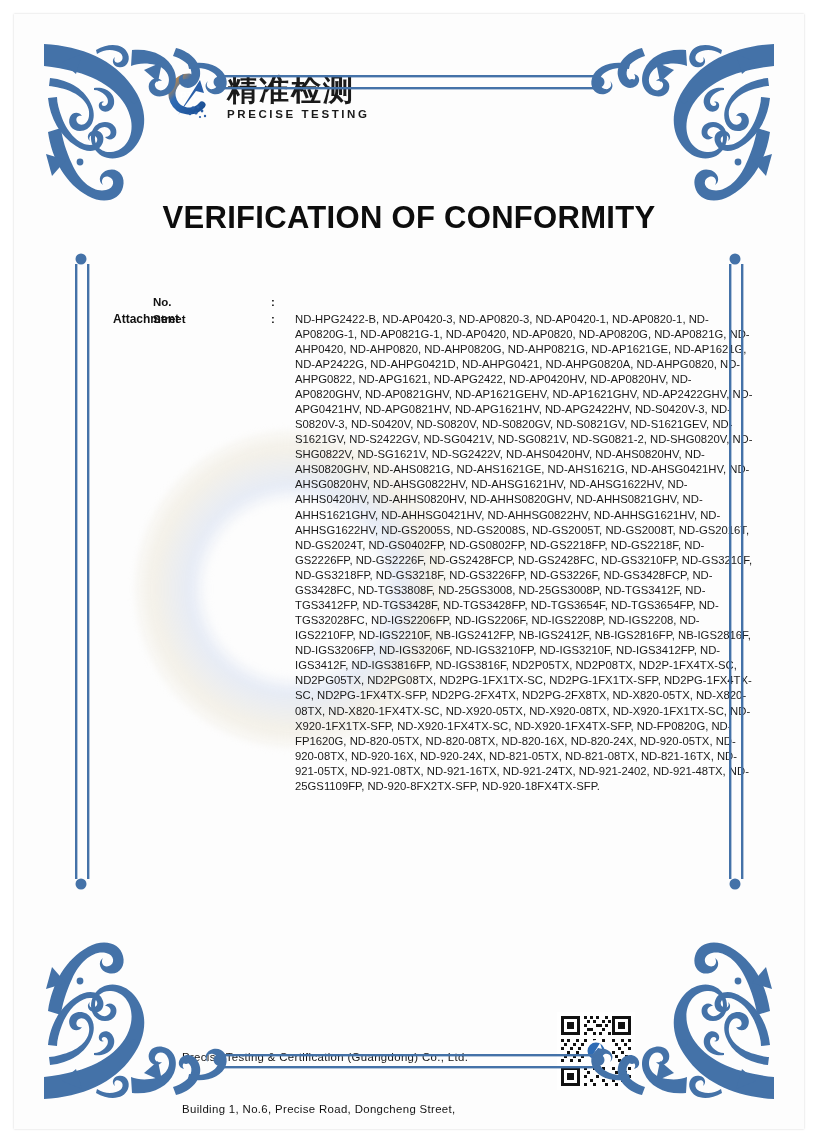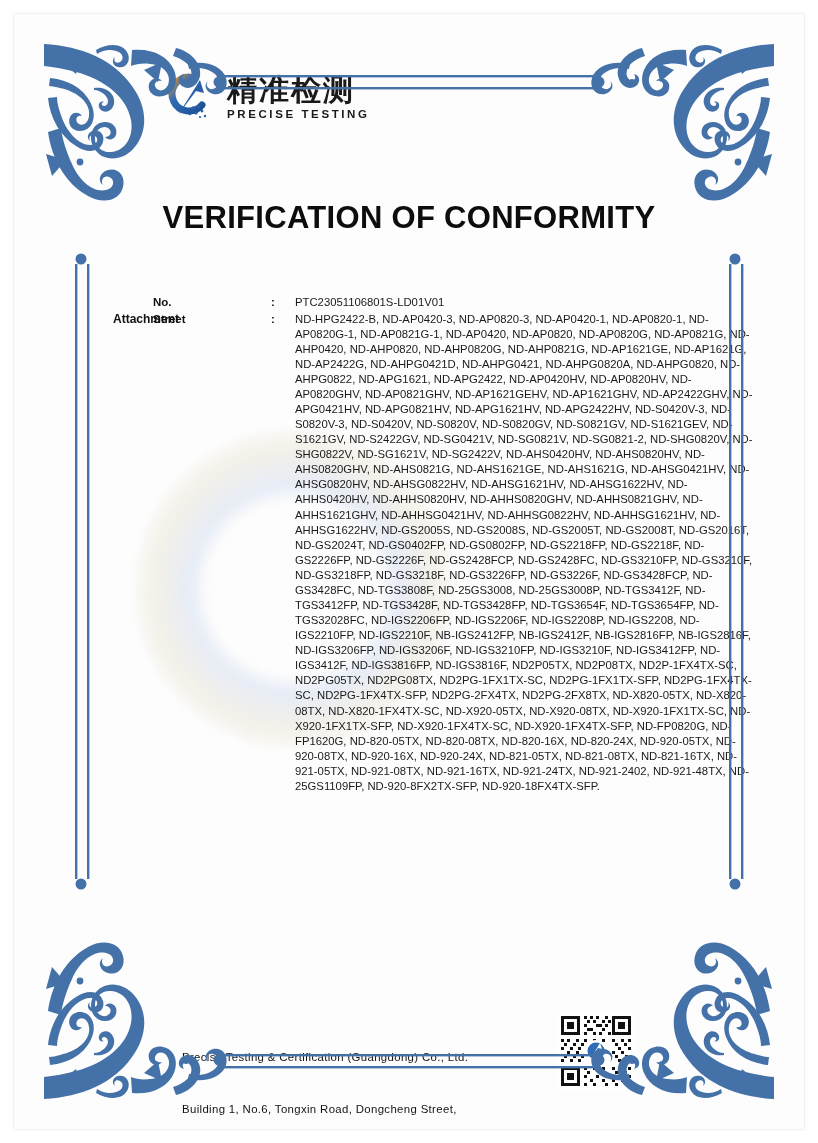--- a/index.html
+++ b/index.html
@@ -339,35 +339,34 @@
 
       <div class="doc-title">VERIFICATION OF CONFORMITY</div>
 
       <div class="attachment-heading">Attachment</div>
 
       <div class="fields">
 
         <div class="field-row">
           <div class="field-label">No.</div>
           <div class="field-colon">:</div>
-          <div class="field-value">PTC23051106801S-LD01V01</div>
         </div>
 
         <div class="field-row">
           <div class="field-label">Street</div>
           <div class="field-colon">:</div>
           <div class="field-value model">ND-HPG2422-B, ND-AP0420-3, ND-AP0820-3, ND-AP0420-1, ND-AP0820-1, ND-AP0820G-1, ND-AP0821G-1, ND-AP0420, ND-AP0820, ND-AP0820G, ND-AP0821G, ND-AHP0420, ND-AHP0820, ND-AHP0820G, ND-AHP0821G, ND-AP1621GE, ND-AP1621G, ND-AP2422G, ND-AHPG0421D, ND-AHPG0421, ND-AHPG0820A, ND-AHPG0820, ND-AHPG0822, ND-APG1621, ND-APG2422, ND-AP0420HV, ND-AP0820HV, ND-AP0820GHV, ND-AP0821GHV, ND-AP1621GEHV, ND-AP1621GHV, ND-AP2422GHV, ND-APG0421HV, ND-APG0821HV, ND-APG1621HV, ND-APG2422HV, ND-S0420V-3, ND-S0820V-3, ND-S0420V, ND-S0820V, ND-S0820GV, ND-S0821GV, ND-S1621GEV, ND-S1621GV, ND-S2422GV, ND-SG0421V, ND-SG0821V, ND-SG0821-2, ND-SHG0820V, ND-SHG0822V, ND-SG1621V, ND-SG2422V, ND-AHS0420HV, ND-AHS0820HV, ND-AHS0820GHV, ND-AHS0821G, ND-AHS1621GE, ND-AHS1621G, ND-AHSG0421HV, ND-AHSG0820HV, ND-AHSG0822HV, ND-AHSG1621HV, ND-AHSG1622HV, ND-AHHS0420HV, ND-AHHS0820HV, ND-AHHS0820GHV, ND-AHHS0821GHV, ND-AHHS1621GHV, ND-AHHSG0421HV, ND-AHHSG0822HV, ND-AHHSG1621HV, ND-AHHSG1622HV, ND-GS2005S, ND-GS2008S, ND-GS2005T, ND-GS2008T, ND-GS2016T, ND-GS2024T, ND-GS0402FP, ND-GS0802FP, ND-GS2218FP, ND-GS2218F, ND-GS2226FP, ND-GS2226F, ND-GS2428FCP, ND-GS2428FC, ND-GS3210FP, ND-GS3210F, ND-GS3218FP, ND-GS3218F, ND-GS3226FP, ND-GS3226F, ND-GS3428FCP, ND-GS3428FC, ND-TGS3808F, ND-25GS3008, ND-25GS3008P, ND-TGS3412F, ND-TGS3412FP, ND-TGS3428F, ND-TGS3428FP, ND-TGS3654F, ND-TGS3654FP, ND-TGS32028FC, ND-IGS2206FP, ND-IGS2206F, ND-IGS2208P, ND-IGS2208, ND-IGS2210FP, ND-IGS2210F, NB-IGS2412FP, NB-IGS2412F, NB-IGS2816FP, NB-IGS2816F, ND-IGS3206FP, ND-IGS3206F, ND-IGS3210FP, ND-IGS3210F, ND-IGS3412FP, ND-IGS3412F, ND-IGS3816FP, ND-IGS3816F, ND2P05TX, ND2P08TX, ND2P-1FX4TX-SC, ND2PG05TX, ND2PG08TX, ND2PG-1FX1TX-SC, ND2PG-1FX1TX-SFP, ND2PG-1FX4TX-SC, ND2PG-1FX4TX-SFP, ND2PG-2FX4TX, ND2PG-2FX8TX, ND-X820-05TX, ND-X820-08TX, ND-X820-1FX4TX-SC, ND-X920-05TX, ND-X920-08TX, ND-X920-1FX1TX-SC, ND-X920-1FX1TX-SFP, ND-X920-1FX4TX-SC, ND-X920-1FX4TX-SFP, ND-FP0820G, ND-FP1620G, ND-820-05TX, ND-820-08TX, ND-820-16X, ND-820-24X, ND-920-05TX, ND-920-08TX, ND-920-16X, ND-920-24X, ND-821-05TX, ND-821-08TX, ND-821-16TX, ND-921-05TX, ND-921-08TX, ND-921-16TX, ND-921-24TX, ND-921-2402, ND-921-48TX, ND-25GS1109FP, ND-920-8FX2TX-SFP, ND-920-18FX4TX-SFP.</div>
         </div>
 
       </div>
 
       <div class="footer">
         <div class="footer-text">
           <span class="line">Precise Testing &amp; Certification (Guangdong) Co., Ltd.</span>
-          <span class="line">Building 1, No.6, Tongxin Road, Dongcheng Street,</span>
+          <span class="line">Building 1, No.6, Precise Road, Dongcheng Street,</span>
           
           
           
         </div>
 
         <div class="qr">
           <svg width="78" height="78" viewBox="0 0 78 78" xmlns="http://www.w3.org/2000/svg">
             <rect width="78" height="78" fill="#ffffff"></rect>
 
             <g fill="#111">

